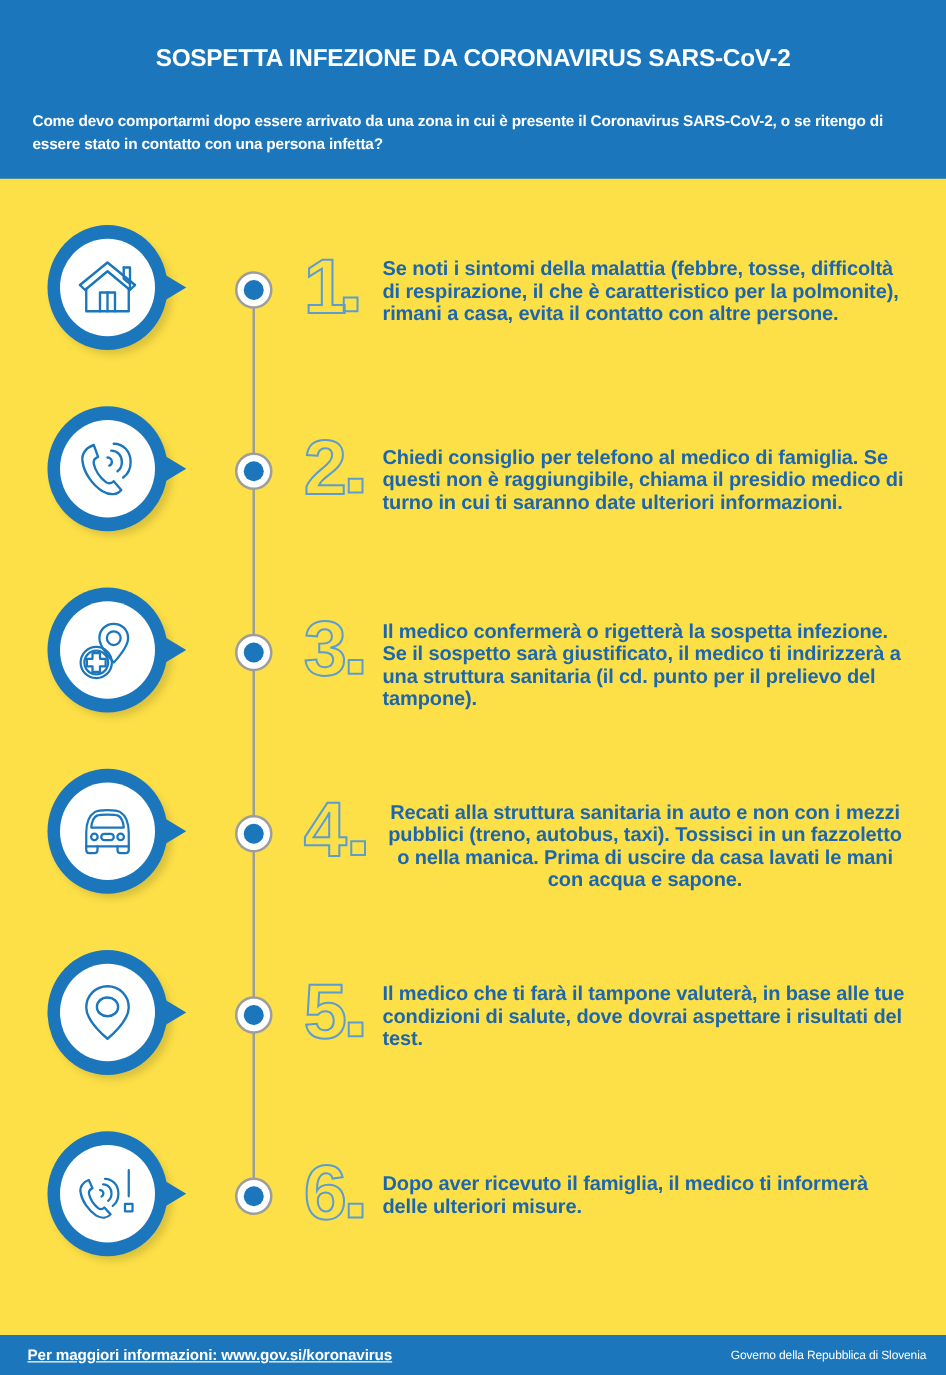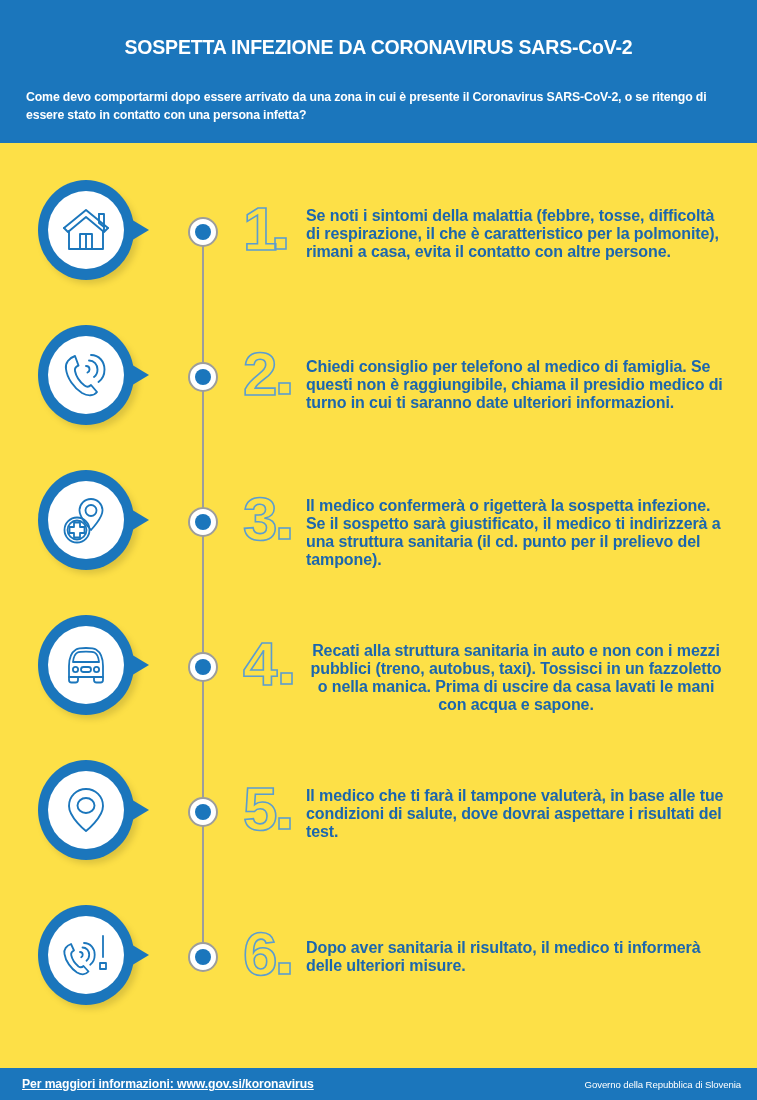--- a/index.html
+++ b/index.html
@@ -372,21 +372,21 @@
       <div class="node" style="top:37px;">
         <div class="node-outer"></div>
         <div class="node-inner"></div>
       </div>
       <div class="step-num" style="top:14px;">
         <svg viewBox="0 0 70 70">
           <text x="2" y="56">6</text>
           <rect class="dot" x="38" y="44" width="11" height="11"></rect>
         </svg>
       </div>
-      <div class="step-text" style="top:34px;">Dopo aver sanitaria il risultato, il medico ti informerà delle ulteriori misure.</div>
+      <div class="step-text" style="top:34px;">Dopo aver ricevuto il famiglia, il medico ti informerà delle ulteriori misure.</div>
     </div>
 
   </div>
 
   <div class="footer">
     <div class="footer-left">Per maggiori informazioni: www.gov.si/koronavirus</div>
     <div class="footer-right">Governo della Repubblica di Slovenia</div>
   </div>
 
 </div>

